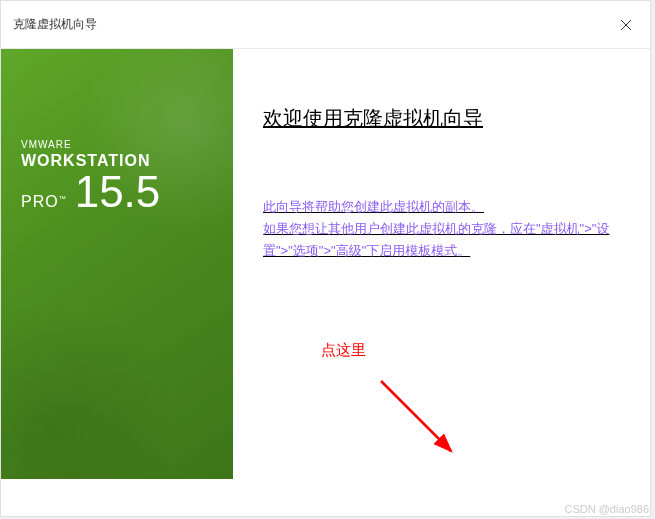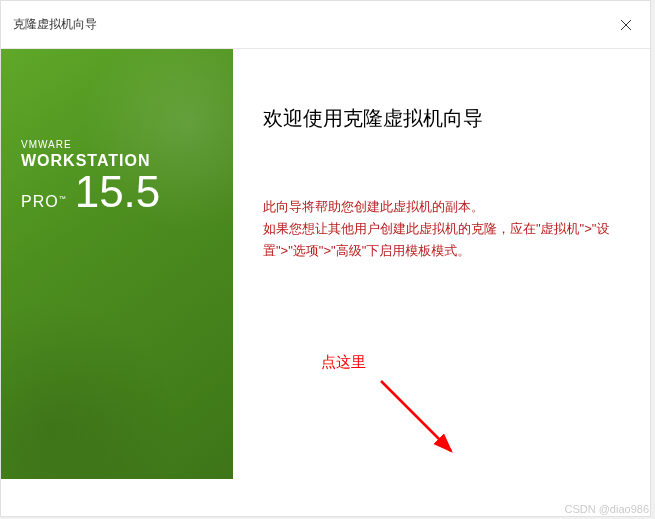--- a/index.html
+++ b/index.html
@@ -101,36 +101,37 @@
     .brand-tm { font-size: 7px; vertical-align: super; }
     .brand-ver {
       font-size: 44px;
       font-weight: 300;
       line-height: 1;
     }
     .main {
       flex: 1;
       padding: 56px 40px 20px 30px;
       position: relative;
+      text-decoration: underline;
     }
     .main-title {
       font-size: 20px;
       font-weight: 400;
       color: #000;
       margin-bottom: 64px;
     }
     .main-desc {
       font-size: 13px;
-      color: #b91c1c;
+      color: #8b5cf6;
       line-height: 1.7;
     }
     .annotation {
       position: absolute;
       left: 320px;
-      top: 352px;
+      top: 340px;
       color: #ff0000;
       font-size: 15px;
     }
     .arrow {
       position: absolute;
       left: 370px;
       top: 370px;
       pointer-events: none;
     }
     .footer {

